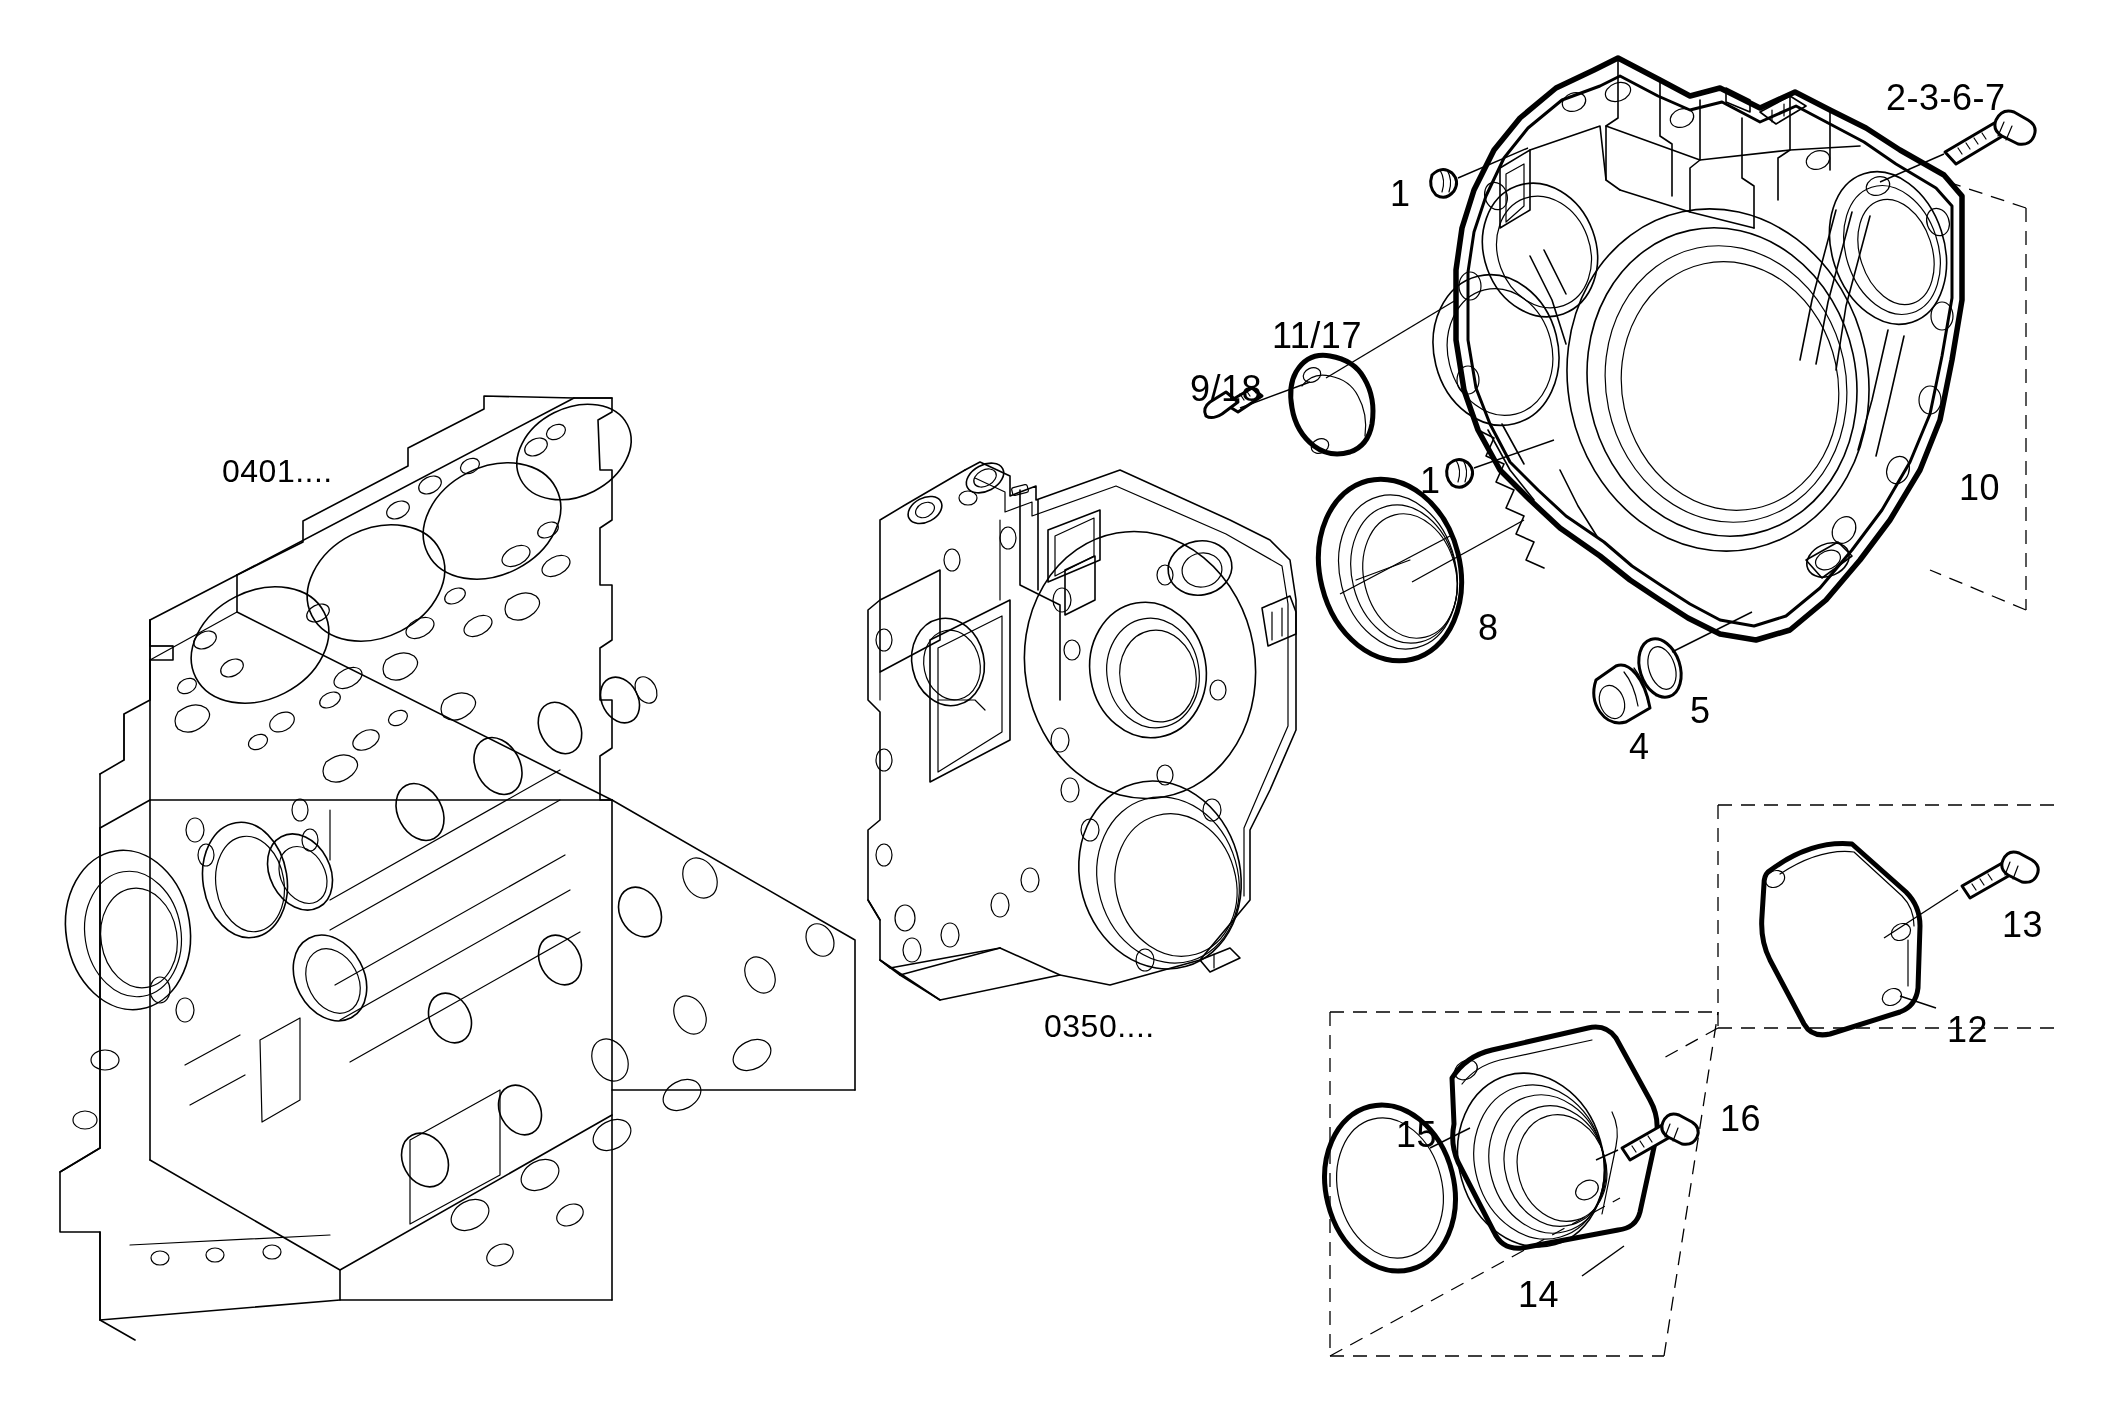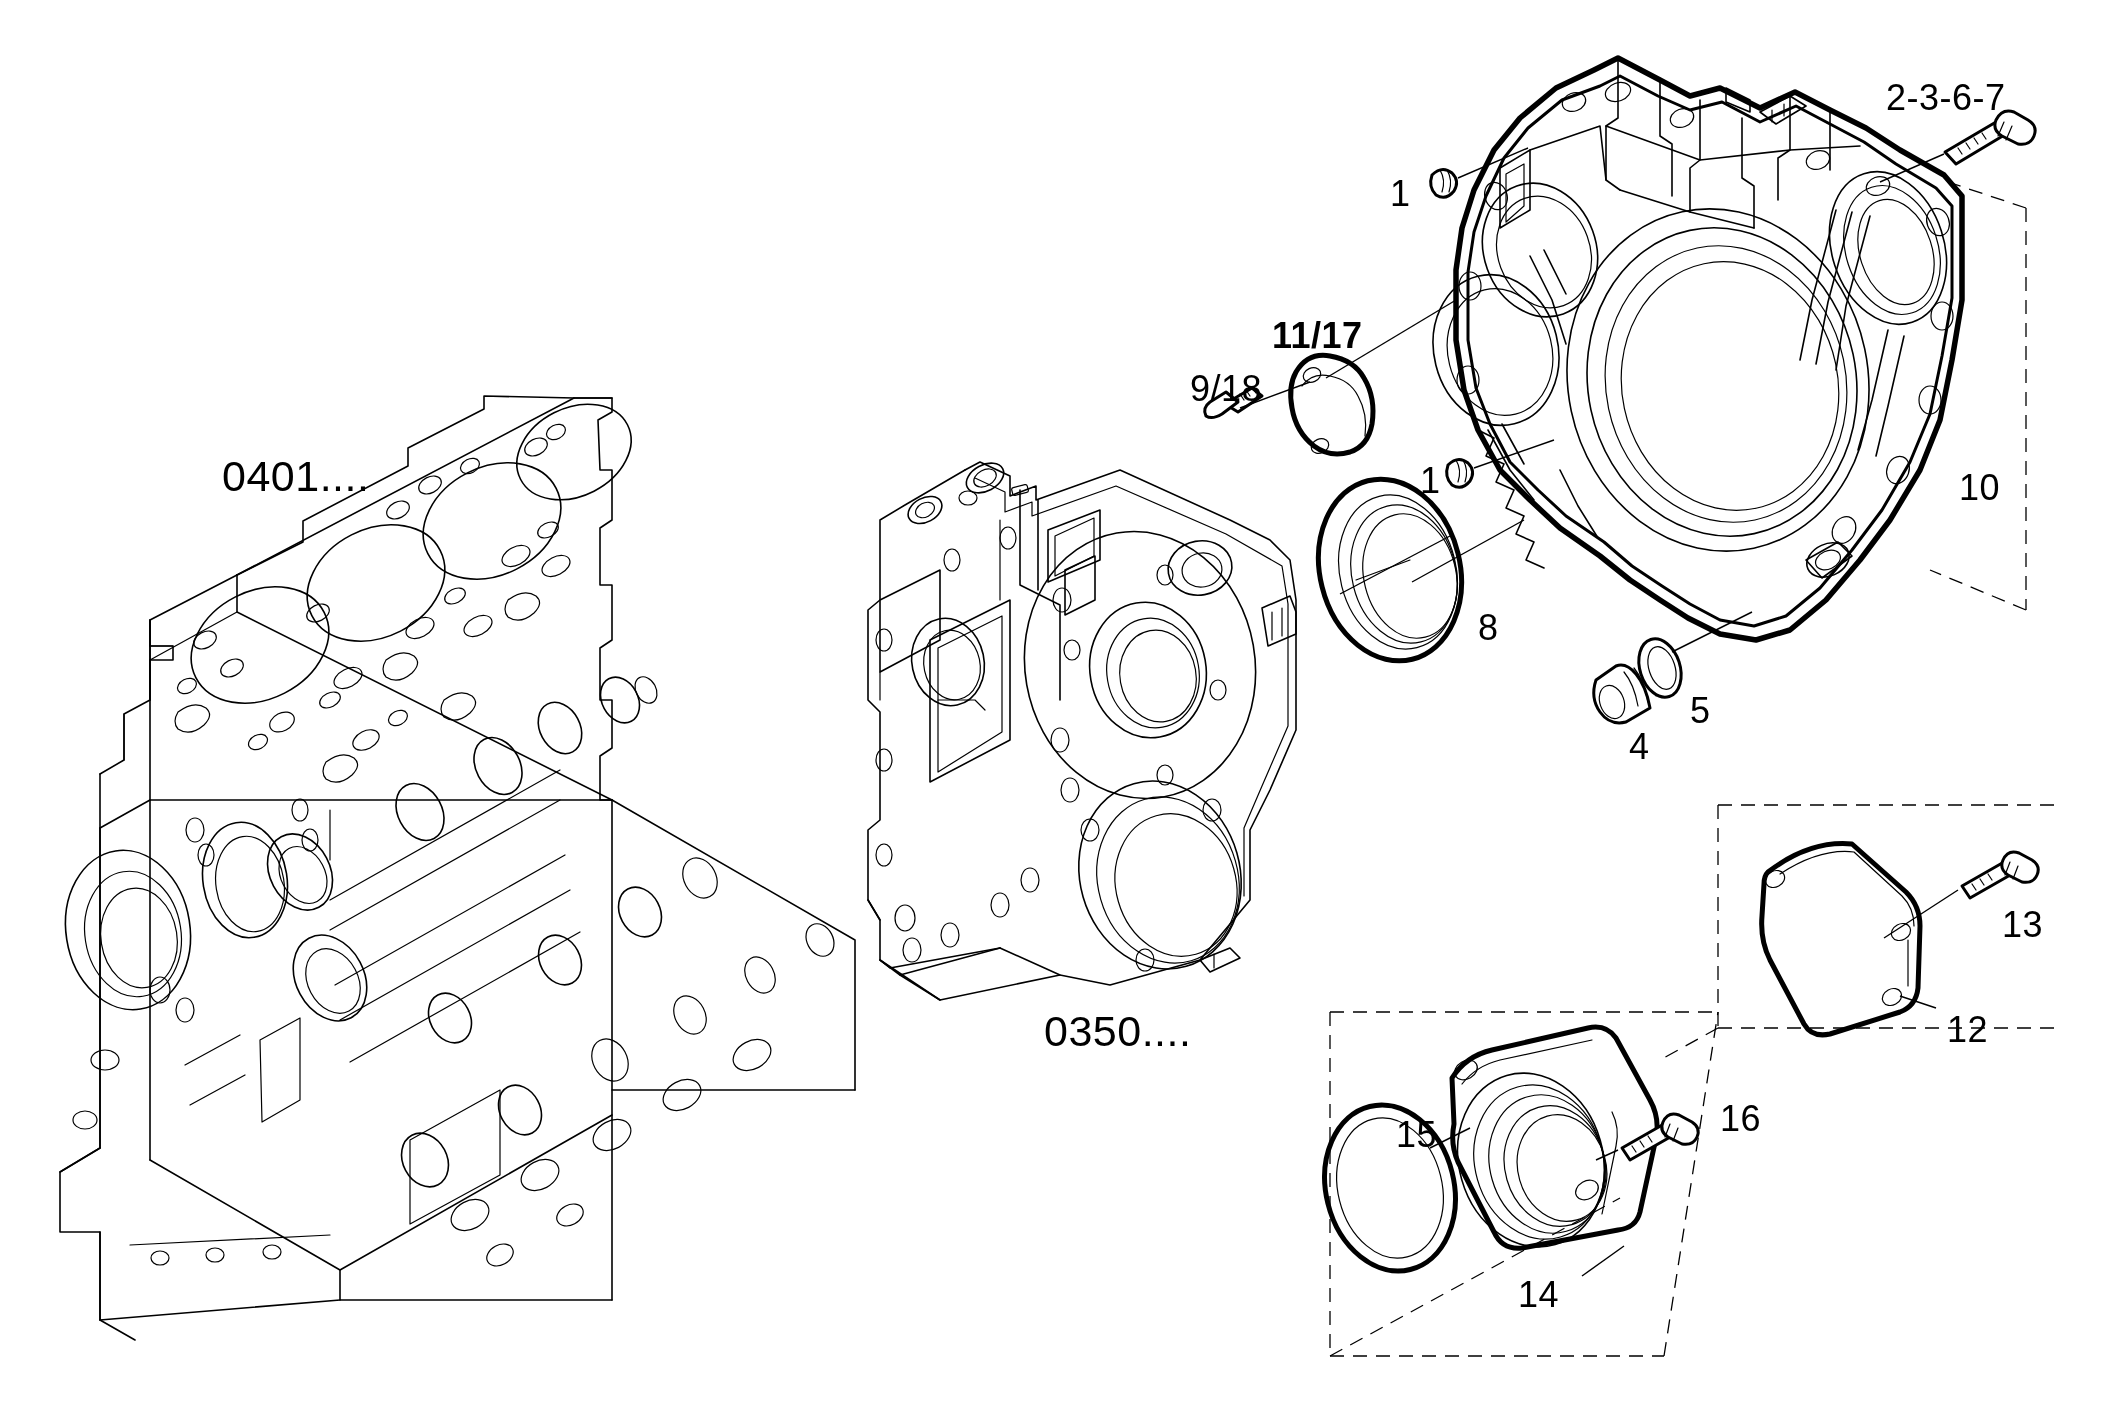--- a/index.html
+++ b/index.html
@@ -25,21 +25,21 @@
   .lbl {
     position: absolute;
     font-family: "Liberation Sans", sans-serif;
     font-size: 36px;
     color: #000000;
     white-space: nowrap;
     line-height: 1;
     letter-spacing: 0.5px;
   }
   .lbl.group {
-    font-size: 43px;
+    font-size: 32px;
   }
   
 </style>
 </head>
 <body>
 
 <div id="sheet">
 
   <svg class="layer" viewBox="0 0 2126 1418" xmlns="http://www.w3.org/2000/svg">
     <defs>
@@ -496,21 +496,21 @@
   </svg>
 
   <div class="lbl group" style="left:222px; top:455px;">0401....</div>
 
   <div class="lbl group" style="left:1044px; top:1010px;">0350....</div>
 
   <div class="lbl" style="left:1886px; top:80px;">2-3-6-7</div>
 
   <div class="lbl" style="left:1390px; top:176px;">1</div>
 
-  <div class="lbl" style="left:1272px; top:318px;font-weight:bold;">11/17</div>
+  <div class="lbl" style="left:1272px; top:318px;">11/17</div>
 
   <div class="lbl" style="left:1190px; top:371px;">9/18</div>
 
   <div class="lbl" style="left:1420px; top:463px;">1</div>
 
   <div class="lbl" style="left:1478px; top:610px;">8</div>
 
   <div class="lbl" style="left:1959px; top:470px;">10</div>
 
   <div class="lbl" style="left:1629px; top:729px;">4</div>

